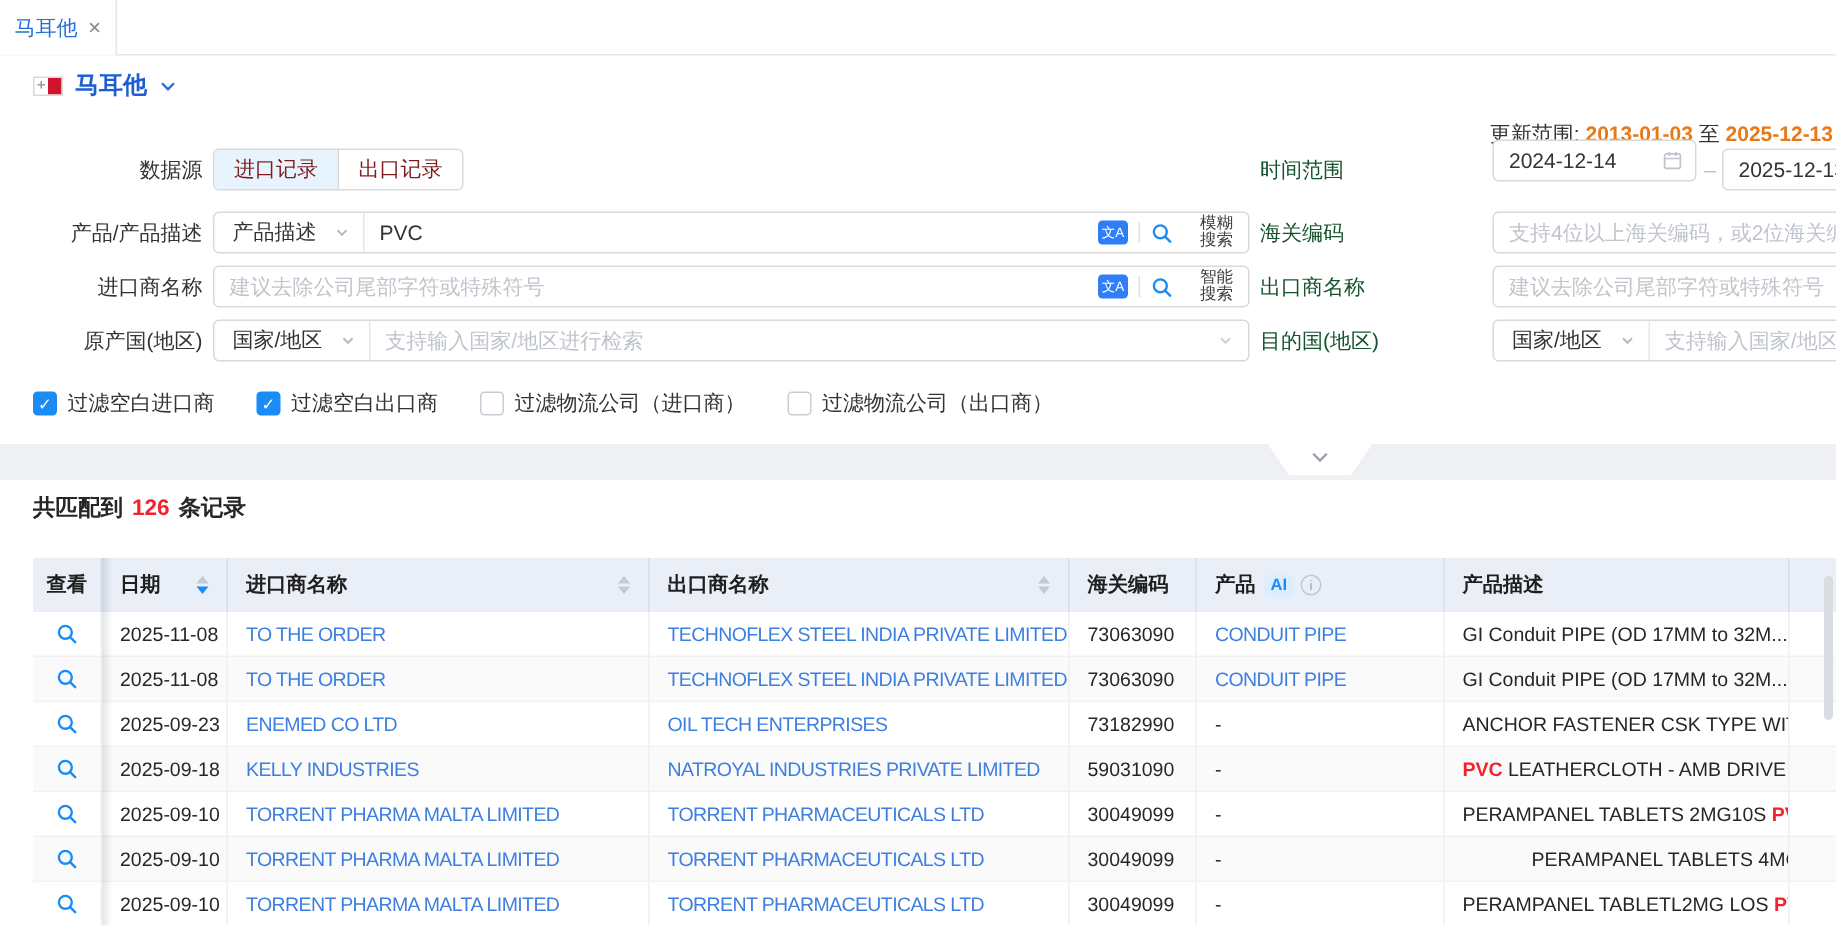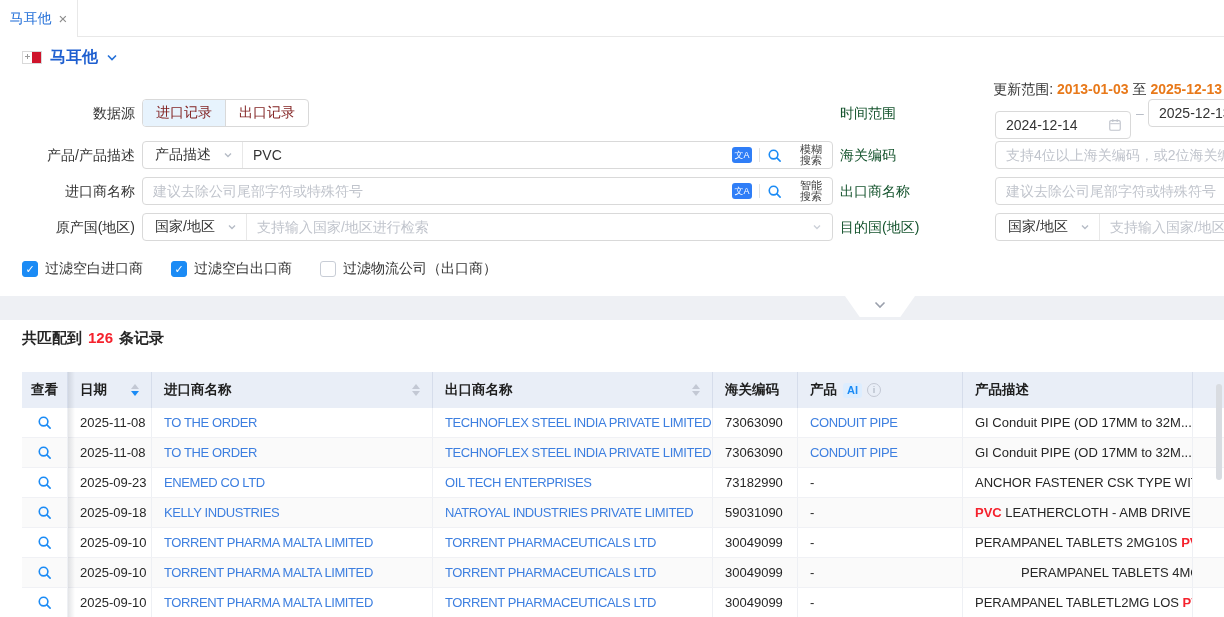--- a/index.html
+++ b/index.html
@@ -122,21 +122,21 @@
     <b>2025-12-13</b>
   </div>
 
   <div class="flabel" style="top:99px">数据源</div>
   <div class="ds-tabs">
       <div class="ds-tab active">进口记录</div>
       <div class="ds-tab">出口记录</div>
     </div>
 
   <div class="flabel-r" style="top:99px">时间范围</div>
-  <div class="date-group" style="top:111px;left:995px;width:136px;">
+  <div class="date-group" style="top:93px;left:995px;width:136px;">
     <input value="2024-12-14" style="">
     <svg width="14" height="14" viewBox="0 0 16 16">
         <rect x="2" y="3" width="12" height="11" rx="1.5" fill="none" stroke="#c0c4cc" stroke-width="1.3"></rect>
         <line x1="5.5" y1="1.5" x2="5.5" y2="4.5" stroke="#c0c4cc" stroke-width="1.3"></line>
         <line x1="10.5" y1="1.5" x2="10.5" y2="4.5" stroke="#c0c4cc" stroke-width="1.3"></line>
         <line x1="2.5" y1="6.5" x2="13.5" y2="6.5" stroke="#c0c4cc" stroke-width="1.1"></line>
       </svg>
   </div>
   <div class="date-dash">–</div>
   <div class="date-group" style="top:99px;left:1148px;width:130px;">
@@ -217,20 +217,24 @@
       <label class="cb">
         <span class="cbbox on">✓</span>
         <span class="cbtxt">过滤空白进口商</span>
       </label>
       <label class="cb">
         <span class="cbbox on">✓</span>
         <span class="cbtxt">过滤空白出口商</span>
       </label>
       <label class="cb">
         <span class="cbbox"></span>
+        <span class="cbtxt">过滤物流公司（进口商）</span>
+      </label>
+      <label class="cb">
+        <span class="cbbox"></span>
         <span class="cbtxt">过滤物流公司（出口商）</span>
       </label>
     </div>
 
   <div class="collapse-band">
     <div class="collapse-notch">
       <svg width="14" height="10" viewBox="0 0 14 10" style="margin-top:4px">
           <polyline points="2.5,2.5 7,7 11.5,2.5" fill="none" stroke="#9aa0ac" stroke-width="1.6"></polyline>
         </svg>
     </div>

